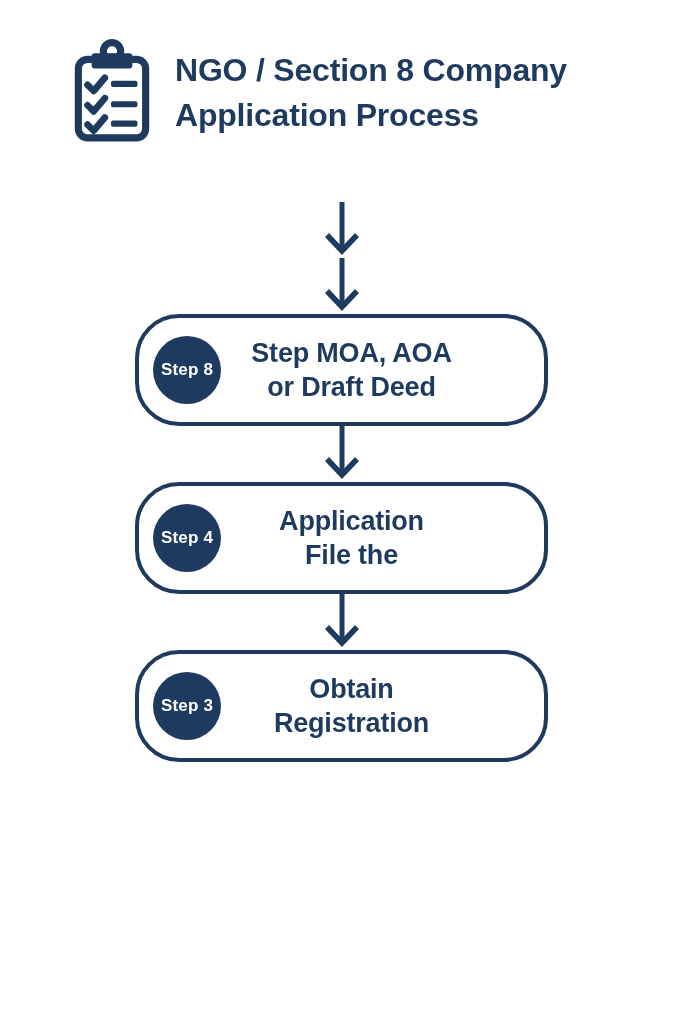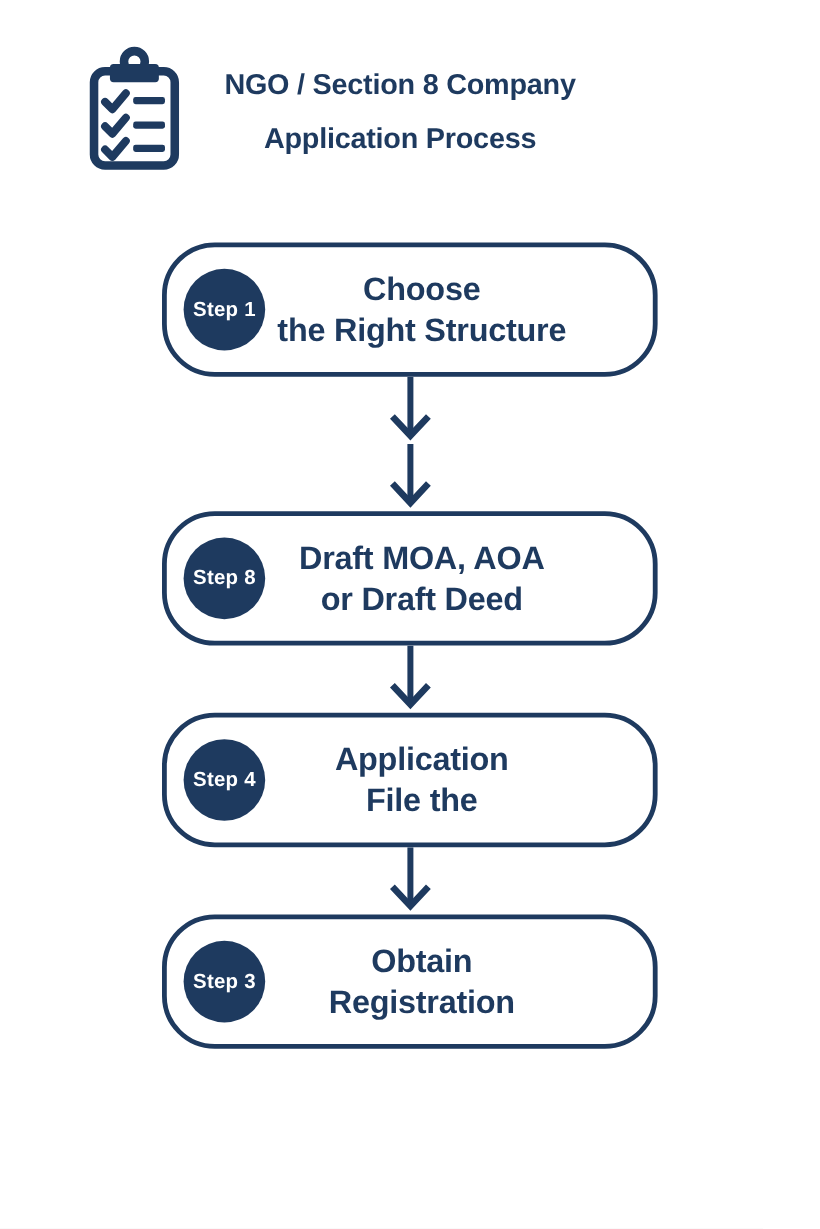--- a/index.html
+++ b/index.html
@@ -19,27 +19,26 @@
   }
   
   .header-icon{
     position:absolute;
     left:72px;top:38px;
     width:80px;height:106px;
     color:var(--accent);
   }
   .page-title{
     position:absolute;
-    left:187px;top:48px;
-    font-size:24px;
+    left:175px;top:48px;
+    font-size:32px;
     line-height:45px;
     font-weight:700;
     letter-spacing:-0.2px;
     color:var(--accent);
-    text-align:center;
   }
   .page-title span{display:block;}
   
   .flow{
     position:absolute;
     left:135px;top:202px;
     width:413px;
     display:flex;
     flex-direction:column;
     align-items:center;
@@ -107,47 +106,38 @@
       <rect x="38" y="81" width="26" height="6" rx="2" fill="currentColor"></rect>
     </svg>
     <h1 class="page-title">
       <span>NGO / Section 8 Company</span>
       <span>Application Process</span>
     </h1>
   </div>
 
   <div class="flow">
 
-    <div class="step-box">
-      <div class="step-badge">
-        <span>Step 1</span>
-      </div>
-      <div class="step-label">
-        <span>Choose</span>
-        <span>the Right Structure</span>
-      </div>
-    </div>
 
     <svg class="arrow" viewBox="0 0 40 56" fill="none" xmlns="http://www.w3.org/2000/svg" aria-hidden="true">
       <line x1="20" y1="0" x2="20" y2="47" stroke="currentColor" stroke-width="5"></line>
       <polyline points="5,33 20,49 35,33" stroke="currentColor" stroke-width="5.5" fill="none" stroke-linejoin="miter"></polyline>
     </svg>
 
 
     <svg class="arrow" viewBox="0 0 40 56" fill="none" xmlns="http://www.w3.org/2000/svg" aria-hidden="true">
       <line x1="20" y1="0" x2="20" y2="47" stroke="currentColor" stroke-width="5"></line>
       <polyline points="5,33 20,49 35,33" stroke="currentColor" stroke-width="5.5" fill="none" stroke-linejoin="miter"></polyline>
     </svg>
 
     <div class="step-box">
       <div class="step-badge">
         <span>Step 8</span>
       </div>
       <div class="step-label">
-        <span>Draft MOA, AOA</span>
+        <span>Step MOA, AOA</span>
         <span>or Draft Deed</span>
       </div>
     </div>
 
     <svg class="arrow" viewBox="0 0 40 56" fill="none" xmlns="http://www.w3.org/2000/svg" aria-hidden="true">
       <line x1="20" y1="0" x2="20" y2="47" stroke="currentColor" stroke-width="5"></line>
       <polyline points="5,33 20,49 35,33" stroke="currentColor" stroke-width="5.5" fill="none" stroke-linejoin="miter"></polyline>
     </svg>
 
     <div class="step-box">

